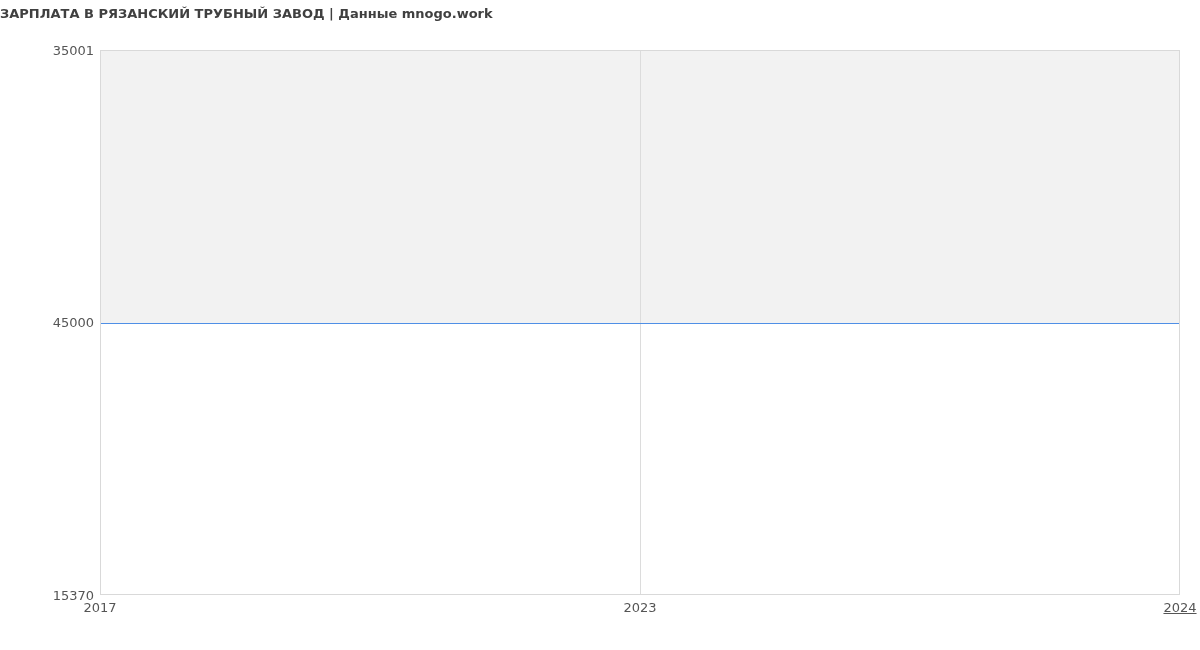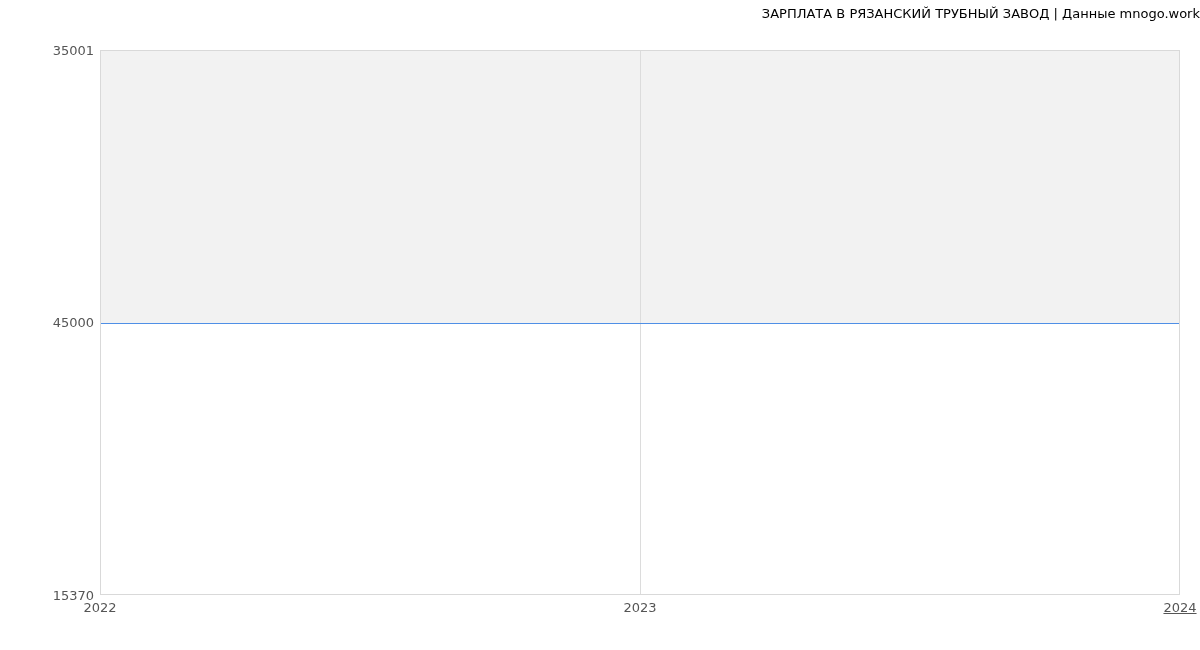--- a/index.html
+++ b/index.html
@@ -15,24 +15,24 @@
   .chart {
     position: relative;
     width: 1200px;
     height: 650px;
   }
   .title {
     position: absolute;
     top: 6px;
     left: 0;
     width: 100%;
-    text-align: right;
+    text-align: left;
     font-size: 13px;
-    font-weight: 400;
-    color: #000000;
+    font-weight: 700;
+    color: #404040;
   }
   .plot-area {
     position: absolute;
     left: 100px;
     top: 50px;
     width: 1080px;   
     height: 545px;   
     background: #ffffff;
     border: 1px solid #d9d9d9;
     box-sizing: border-box;
@@ -85,21 +85,21 @@
 <body>
 
 <div class="chart">
 
   <div class="title">ЗАРПЛАТА В РЯЗАНСКИЙ ТРУБНЫЙ ЗАВОД | Данные mnogo.work</div>
 
   <div class="ytick" style="top:50px;">35001</div>
   <div class="ytick" style="top:322px;">45000</div>
   <div class="ytick" style="top:595px;">15370</div>
 
-  <div class="xtick" style="left:100px;">2022</div>
+  <div class="xtick" style="left:100px;">2017</div>
   <div class="xtick" style="left:640px;">2023</div>
   <div class="xtick" style="left:1180px;text-decoration:underline;">2024</div>
 
   <div class="plot-area">
     <div class="shade"></div>
     <div class="vgrid mid"></div>
     <div class="series-line"></div>
   </div>
 
 </div>

